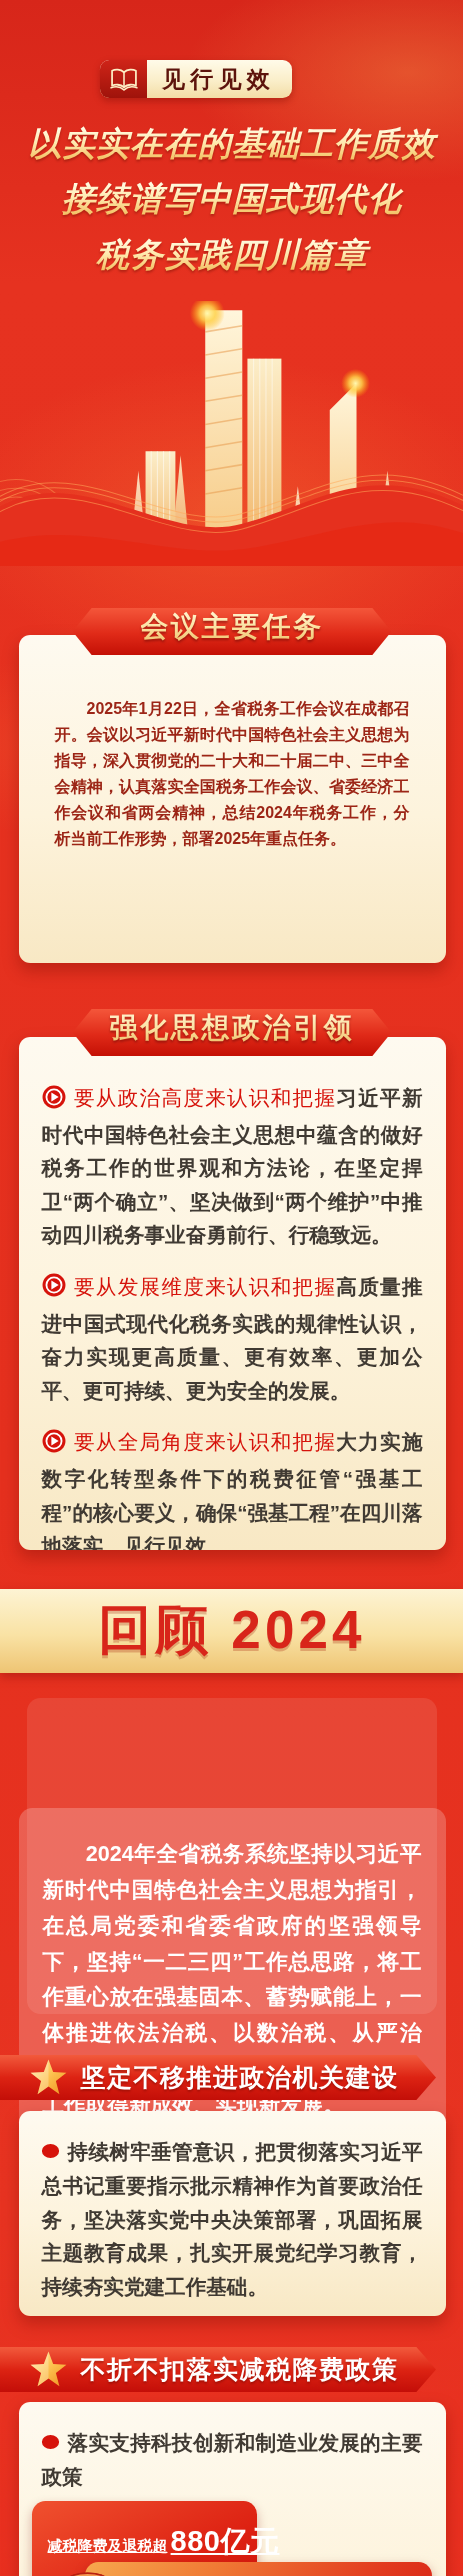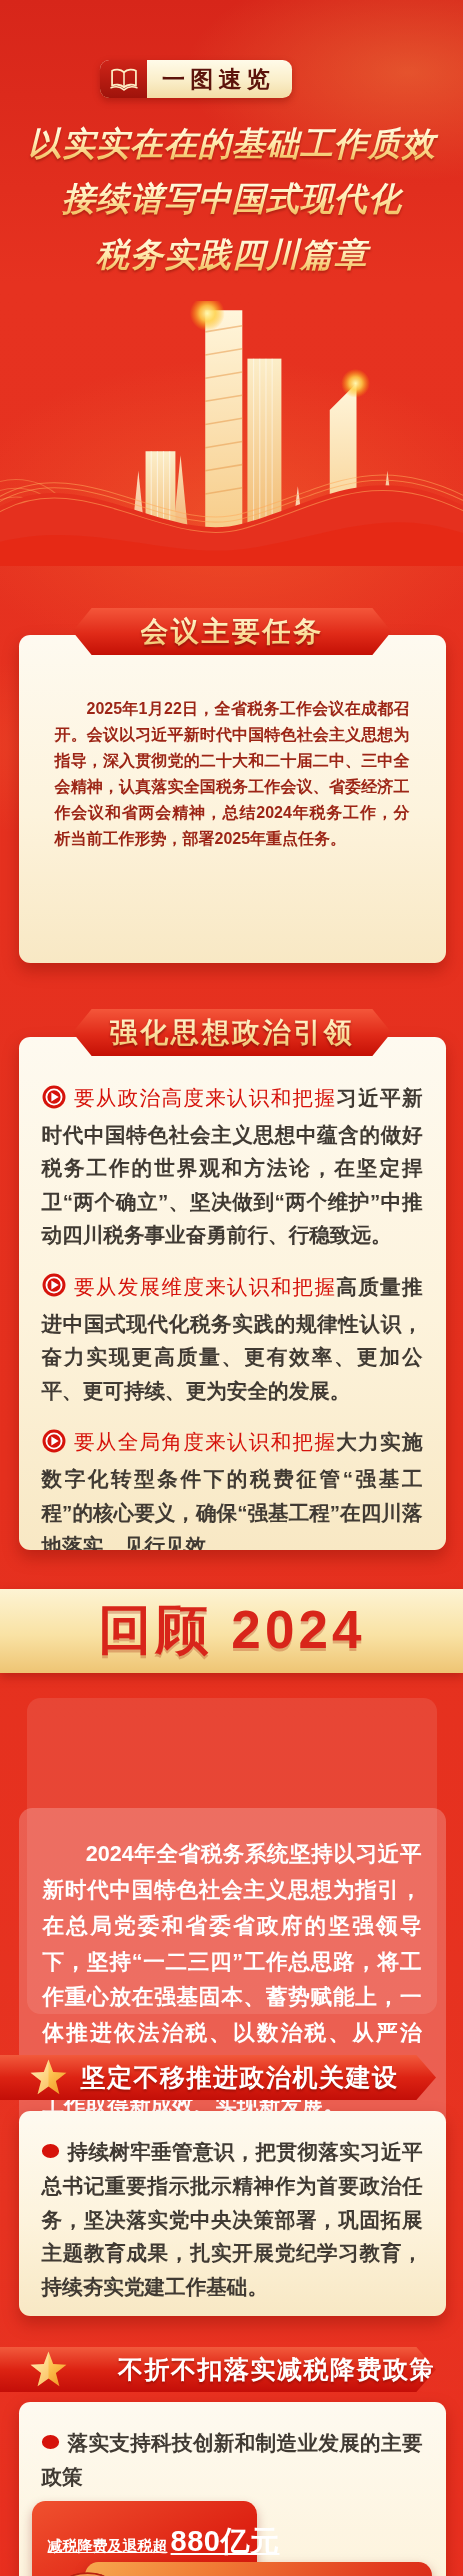--- a/index.html
+++ b/index.html
@@ -27,21 +27,21 @@
     background:linear-gradient(180deg,#fffbe2 8%,#ffe9ad 48%,#f3bf62 92%);
     -webkit-background-clip:text;background-clip:text;color:transparent;
     filter:drop-shadow(0 2.6px 1px rgba(130,20,5,.5));}
 
   .city{left:0;top:301px;}
 
   
   .hex-banner{left:50%;transform:translateX(-50%);width:319px;height:47px;
     clip-path:polygon(0% 50%,6% 0%,94% 0%,100% 50%,94% 100%,6% 100%);
     background:linear-gradient(180deg,#f4563a 0%,#e02a18 55%,#c41005 100%);
-    display:flex;align-items:center;justify-content:center;z-index:3;}
+    display:flex;align-items:flex-start;justify-content:center;z-index:3;}
   .hex-banner span{font-size:28px;font-weight:900;letter-spacing:2.6px;
     background:linear-gradient(180deg,#fff4cf 10%,#fadf9c 55%,#edbd67 95%);
     -webkit-background-clip:text;background-clip:text;color:transparent;
     filter:drop-shadow(0 2.1px 1px rgba(110,10,5,.55));}
 
   
   .card{left:18.5px;width:427px;border-radius:11.3px;overflow:hidden;
     background:linear-gradient(180deg,#fefaf0 0%,#fdf3dc 55%,#f8e8c4 100%);
     box-shadow:0 7.2px 15.5px rgba(125,12,5,.38);}
   .card1{top:635px;height:328px;}
@@ -66,21 +66,21 @@
   .panel p{margin:0;padding:28px 24px 0;font-size:21.6px;line-height:1.66;font-weight:600;color:#ffffff;
     text-align:justify;text-indent:2em;}
 
   
   .ribbon{left:0;width:436px;height:45px;display:flex;align-items:center;gap:12.4px;padding-left:29px;
     box-sizing:border-box;z-index:3;
     clip-path:polygon(0 0,95.5% 0,100% 50%,95.5% 100%,0 100%);
     background:linear-gradient(180deg,#f25a3c 0%,#dd2313 50%,#c30e08 100%);}
   .ribbon .label{font-size:25px;font-weight:800;color:#fff;letter-spacing:1.5px;
     text-shadow:0 1.5px 2.1px rgba(115,8,0,.45);}
-  .r1{top:2055px;} .r2{top:2347px;justify-content:space-between;}
+  .r1{top:2055px;} .r2{top:2347px;}
 
   .card3{top:2111px;height:205px;}
   .card3 p,.card4 p{margin:0;padding:24px 23px 0;font-size:20.6px;line-height:1.64;font-weight:600;
     color:#403a33;text-align:justify;}
   .dot{display:inline-block;width:17.5px;height:13.4px;border-radius:50%;background:#d6130b;
     margin-right:8.2px;vertical-align:1.5px;}
   .card4{top:2402px;height:331px;}
 
   
   .stat-red{left:32px;top:2501px;width:225px;height:147px;border-radius:13.4px;z-index:4;
@@ -100,21 +100,21 @@
 <div class="page">
 
   <div class="abs badge">
     <div class="badge-icon-box">
       <svg width="28" height="23" viewBox="0 0 54 44">
         <path d="M27 8 C20 2 10 2 4 5 L4 34 C10 31 20 31 27 37 C34 31 44 31 50 34 L50 5 C44 2 34 2 27 8 Z" fill="none" stroke="#fdeec5" stroke-width="3.4" stroke-linejoin="round"></path>
         <line x1="27" y1="8" x2="27" y2="37" stroke="#fdeec5" stroke-width="3"></line>
         <path d="M2 38 C10 35 20 36 27 42 C34 36 44 35 52 38" fill="none" stroke="#fdeec5" stroke-width="3" stroke-linecap="round"></path>
       </svg>
     </div>
-    <div class="badge-label">一图速览</div>
+    <div class="badge-label">见行见效</div>
   </div>
 
   <div class="abs title-block">
     <div class="title-line">以实实在在的基础工作质效</div>
     <div class="title-line">接续谱写中国式现代化</div>
     <div class="title-line">税务实践四川篇章</div>
   </div>
 
   <svg class="abs city" width="464" height="265" viewBox="0 0 900 515">
     <defs>

